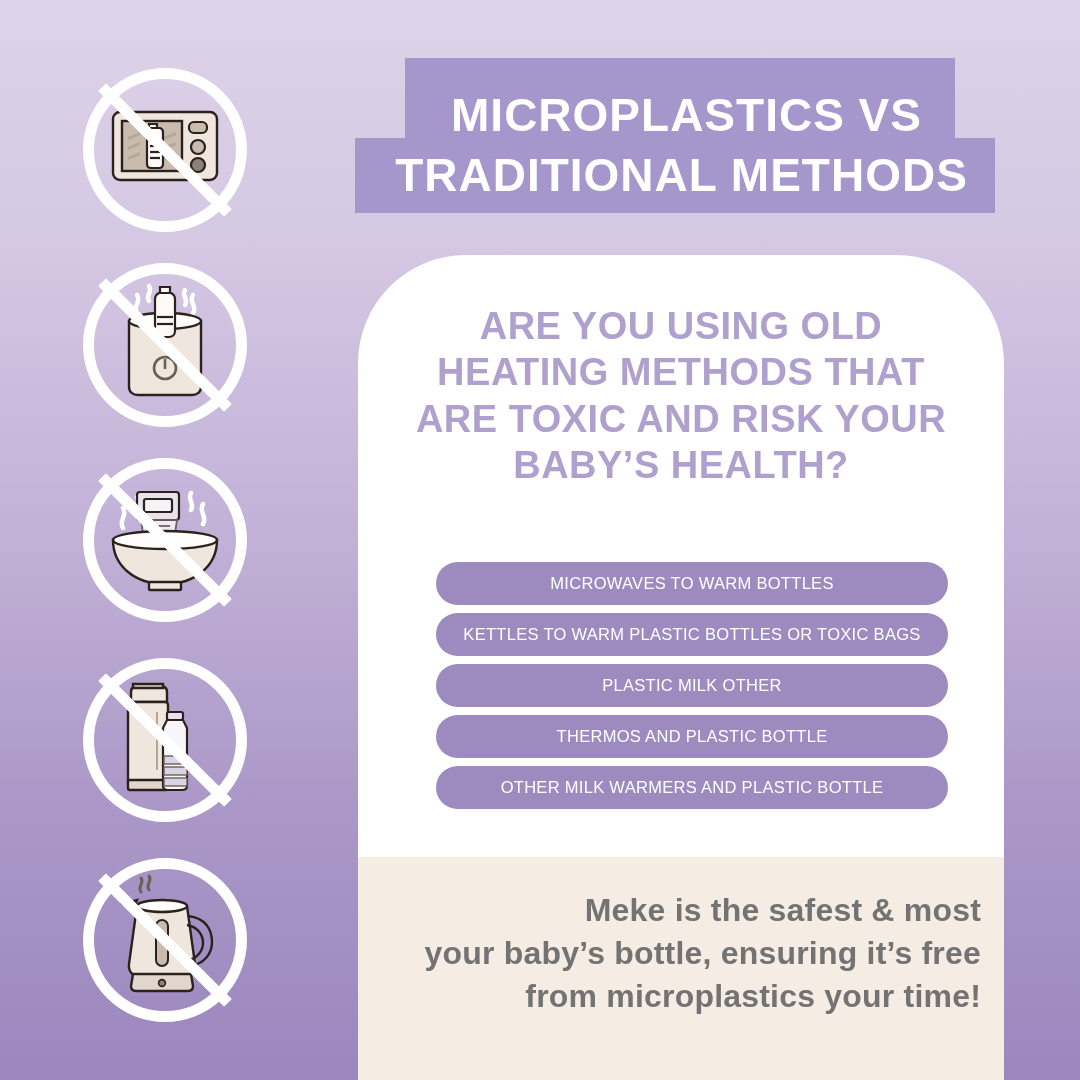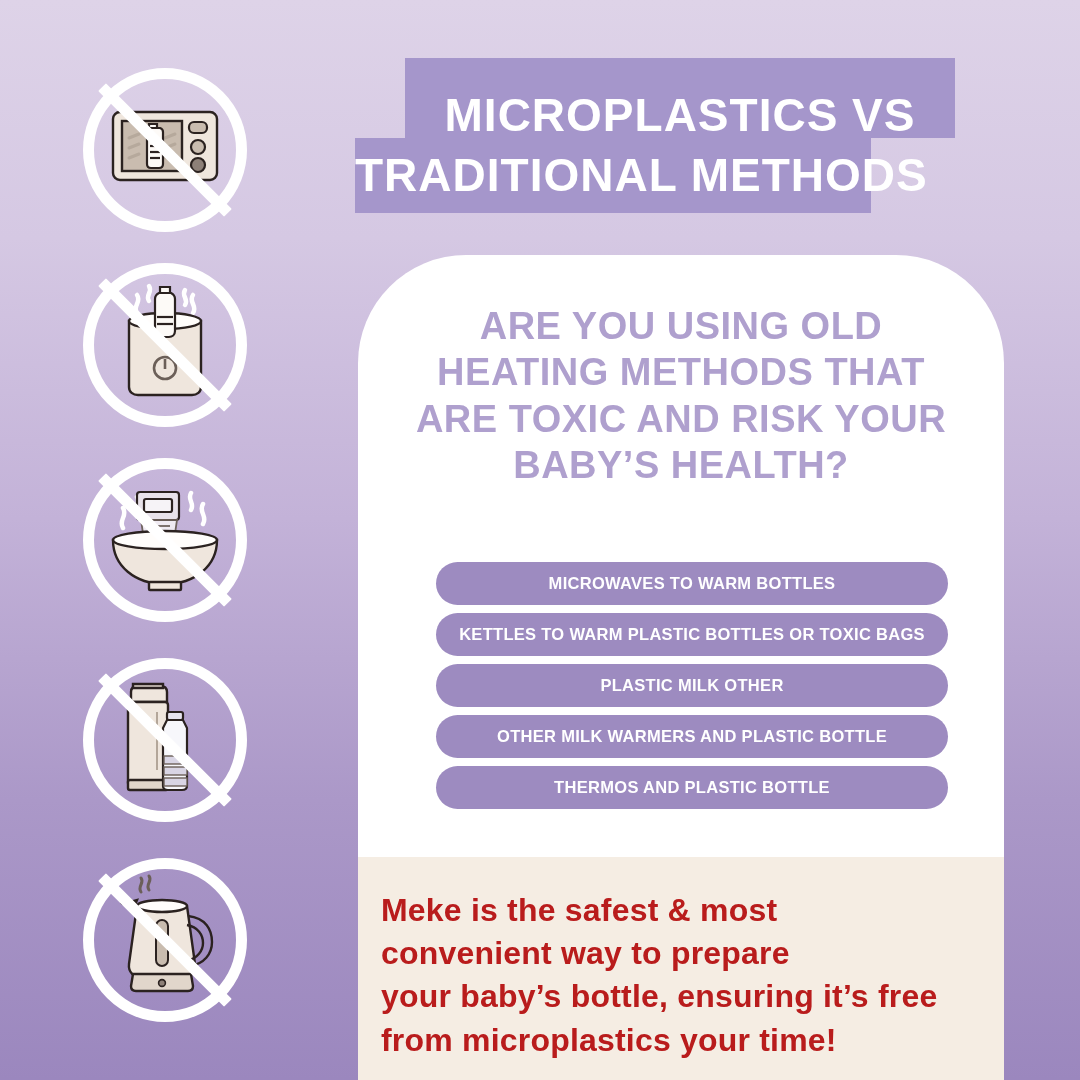--- a/index.html
+++ b/index.html
@@ -21,56 +21,56 @@
     position:absolute; left:50%; top:50%; width:178px; height:11px;
     background:#fff; transform:translate(-50%,-50%) rotate(45deg);
     border-radius:1px;
   }
   .no-icon .art { position:absolute; left:0; top:0; width:180px; height:180px; }
 
   
   .title-block { position:absolute; left:0; top:58px; width:1080px; }
   .band { background:#a596cb; display:block; }
   .band1 { margin-left:405px; width:550px; height:80px; }
-  .band2 { margin-left:355px; width:516px; height:75px; }
+  .band2 { margin-left:355px; width:640px; height:75px; }
   .band-txt {
     color:#fff; font-size:46px; font-weight:bold; letter-spacing:1px;
-    white-space:nowrap; line-height:1;
+    white-space:nowrap; line-height:1;padding-left:13px;
   }
   .band1 .band-txt { position:relative; top:34px; text-align:center; }
   .band2 .band-txt { position:relative; top:14px; text-align:center; }
 
   
   .card {
     position:absolute; left:358px; top:255px; width:646px; height:774px;
     background:#fff; border-radius:108px 108px 0 0;
   }
   .card-heading {
     position:absolute; left:50%; top:48px; transform:translateX(-50%);
     width:560px; text-align:center; color:#afa0ce;
     font-size:38px; font-weight:bold; line-height:1.22; letter-spacing:.5px;
   }
   .pill-list { position:absolute; left:78px; top:307px; width:512px; }
   .pill {
     background:#9d8bc0; border-radius:30px; height:43px; margin-bottom:8px;
     display:flex; align-items:center; justify-content:center;
   }
   .pill span {
-    color:#fff; font-size:16.5px; font-weight:bold; letter-spacing:.3px;
+    color:#fff; font-size:16.5px; font-weight:normal; letter-spacing:.3px;
     white-space:nowrap;
   }
 
   
   .footer {
     position:absolute; left:358px; top:857px; width:646px; height:223px;
     background:#f5ede3;
   }
   .footer-text {
     position:absolute; left:50%; top:32px; transform:translateX(-50%);
-    width:600px; text-align:left; color:#b91c1c;
+    width:600px; text-align:right; color:#737373;
     font-size:32px; font-weight:bold; line-height:1.35; letter-spacing:.2px;
   }
 </style>
 </head>
 <body>
 
 <div class="icon-rail">
 
   <div class="no-icon" style="top:60px">
     <svg class="art" viewBox="0 0 180 180">
@@ -219,28 +219,27 @@
     <div class="pill">
       <span>MICROWAVES TO WARM BOTTLES</span>
     </div>
     <div class="pill">
       <span>KETTLES TO WARM PLASTIC BOTTLES OR TOXIC BAGS</span>
     </div>
     <div class="pill">
       <span>PLASTIC MILK OTHER</span>
     </div>
     <div class="pill">
+      <span>THERMOS AND PLASTIC BOTTLE</span>
+    </div>
+    <div class="pill">
       <span>OTHER MILK WARMERS AND PLASTIC BOTTLE</span>
-    </div>
-    <div class="pill">
-      <span>THERMOS AND PLASTIC BOTTLE</span>
     </div>
   </div>
 </div>
 
 <div class="footer">
   <div class="footer-text">
     <div>Meke is the safest &amp; most</div>
-    <div>convenient way to prepare</div>
     <div>your baby’s bottle, ensuring it’s free</div>
     <div>from microplastics your time!</div>
   </div>
 </div>
 
 </body></html>

